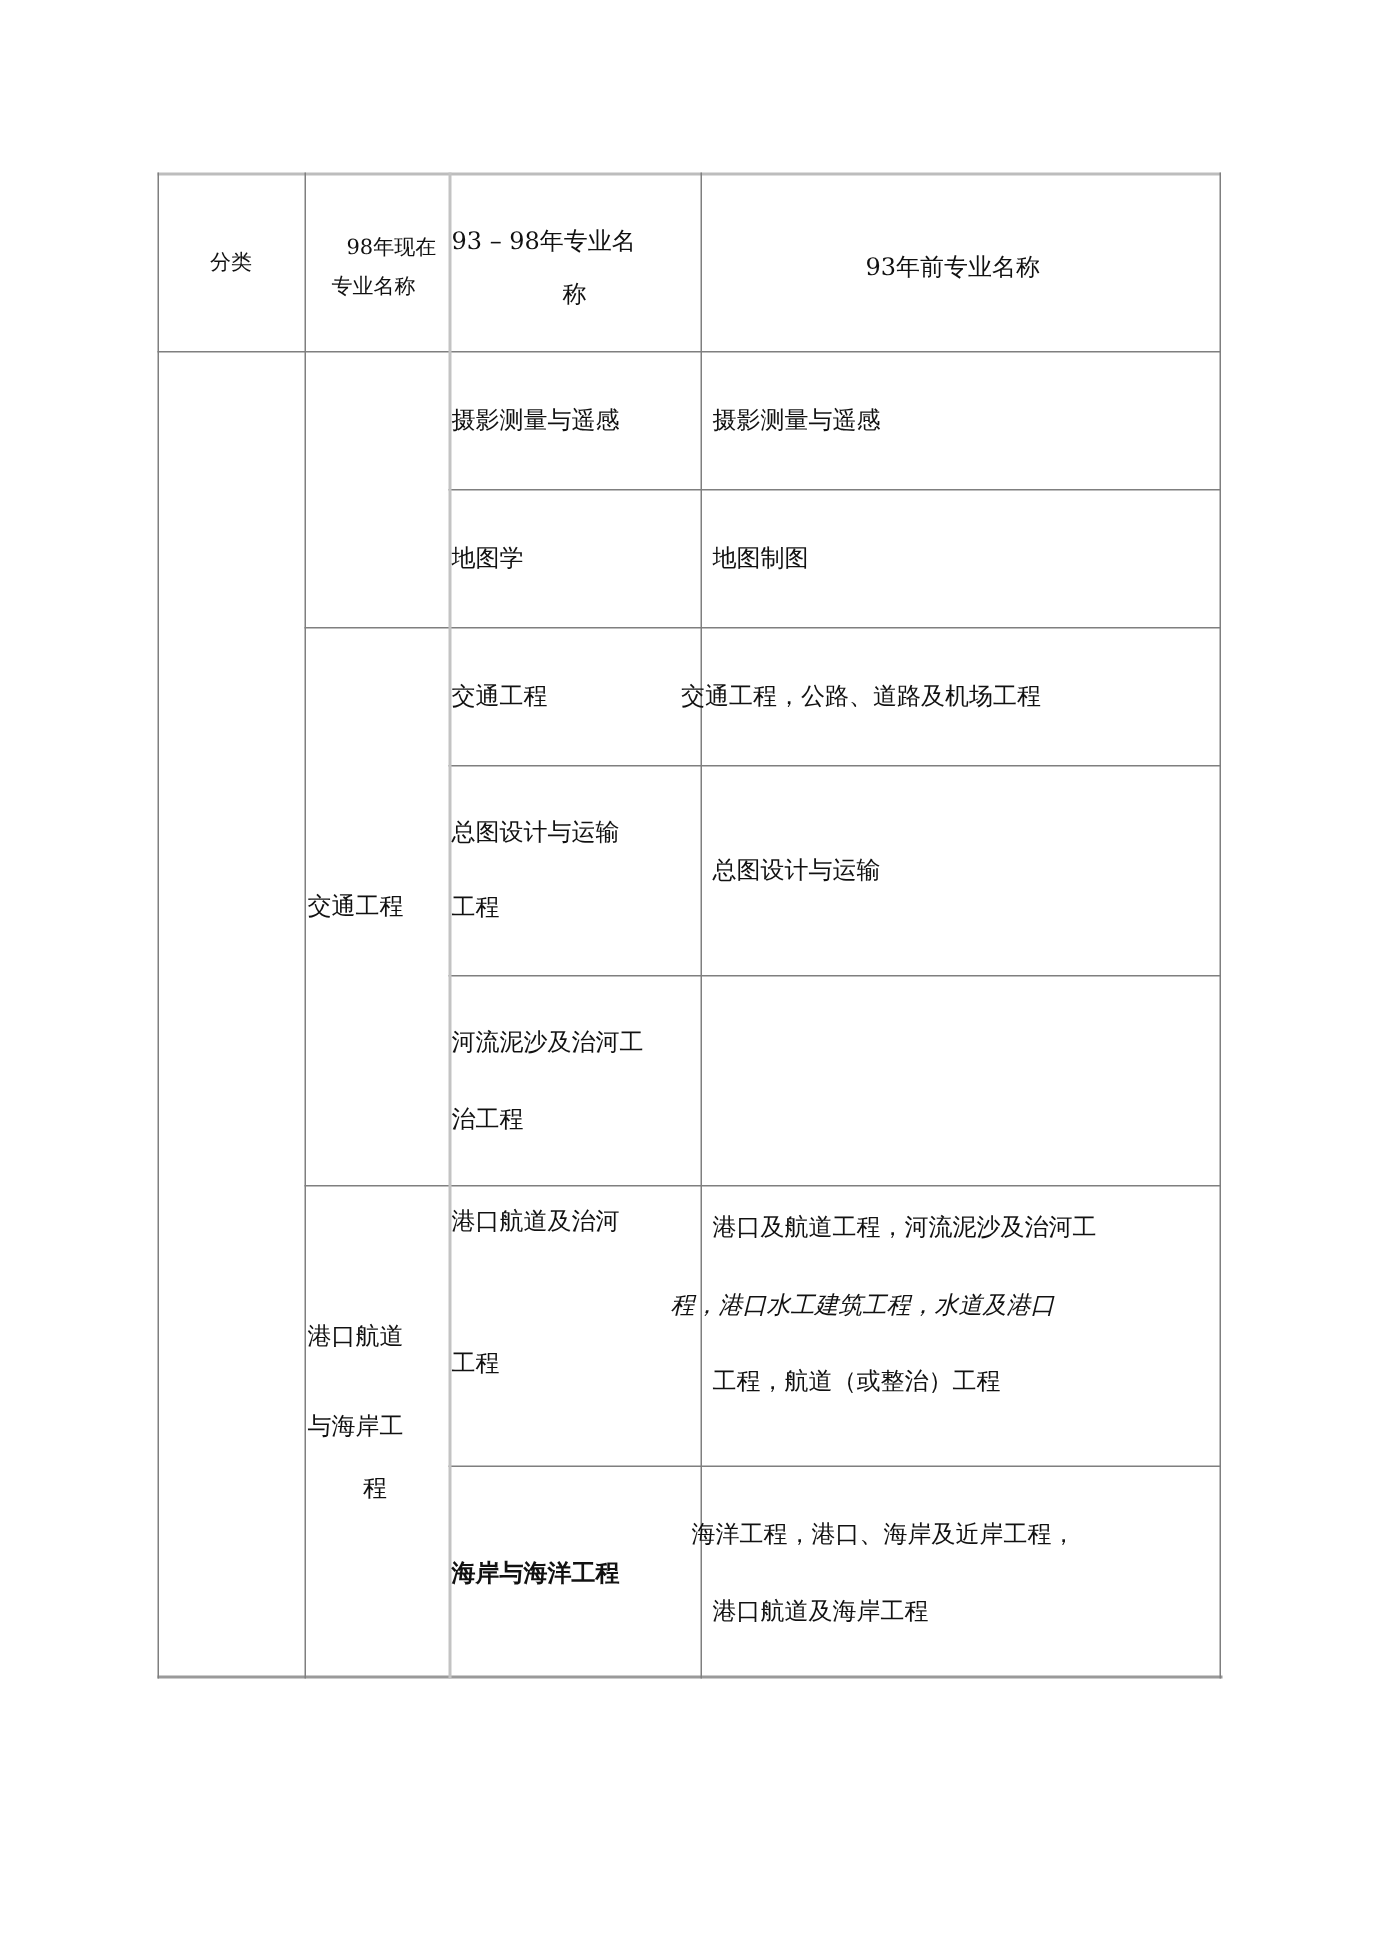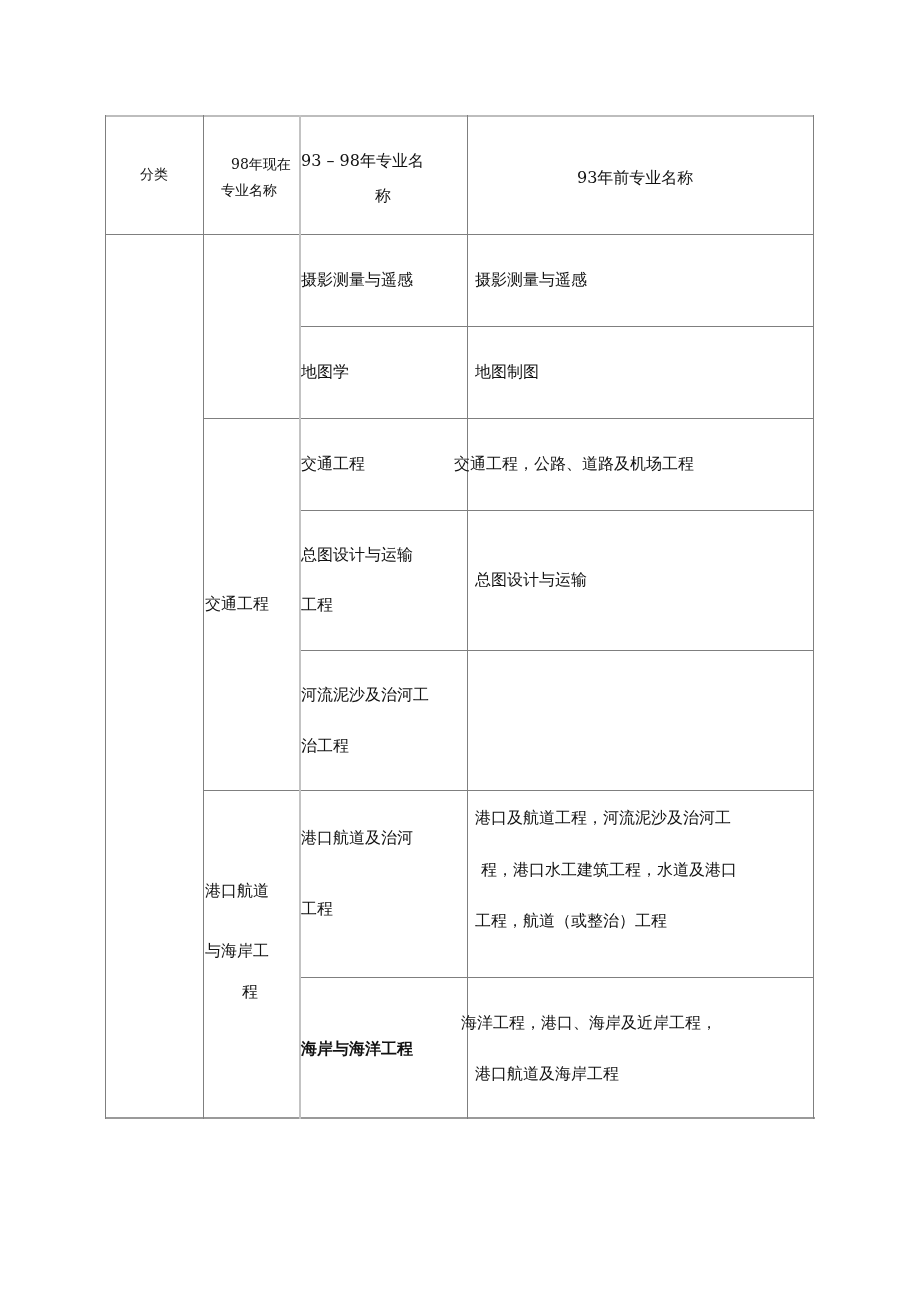--- a/index.html
+++ b/index.html
@@ -52,22 +52,22 @@
     <div class="t" style="left:454px;top:454px;">交通工程，公路、道路及机场工程</div>
     <div class="t" style="left:301px;top:545px;">总图设计与运输</div>
     <div class="t" style="left:301px;top:595px;">工程</div>
     <div class="t" style="left:475px;top:570px;">总图设计与运输</div>
     <div class="t" style="left:301px;top:685px;">河流泥沙及治河工</div>
     <div class="t" style="left:301px;top:736px;">治工程</div>
 
     <div class="t" style="left:205px;top:881px;">港口航道</div>
     <div class="t" style="left:205px;top:941px;">与海岸工</div>
     <div class="t" style="left:242px;top:982px;">程</div>
-    <div class="t" style="left:301px;top:828px;">港口航道及治河</div>
+    <div class="t" style="left:301px;top:804px;">港口航道及治河</div>
     <div class="t" style="left:301px;top:899px;">工程</div>
     <div class="t" style="left:475px;top:808px;">港口及航道工程，河流泥沙及治河工</div>
-    <div class="t" style="left:481px;top:860px;">程，港口水工建筑工程，水道及港口</div>
+    <div class="t" style="left:447px;top:860px;font-style:italic;">程，港口水工建筑工程，水道及港口</div>
     <div class="t" style="left:475px;top:911px;">工程，航道（或整治）工程</div>
     <div class="t" style="left:301px;top:1039px;font-weight:bold;">海岸与海洋工程</div>
     <div class="t" style="left:461px;top:1013px;">海洋工程，港口、海岸及近岸工程，</div>
     <div class="t" style="left:475px;top:1064px;">港口航道及海岸工程</div>
   </div>
 </div>
 
 </body></html>

